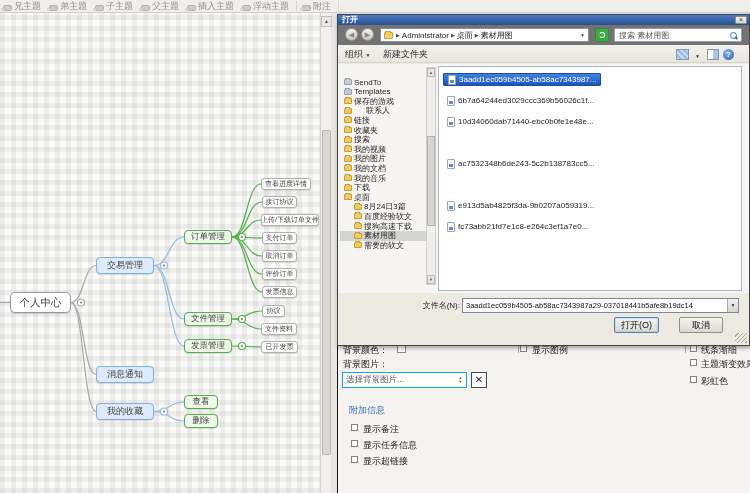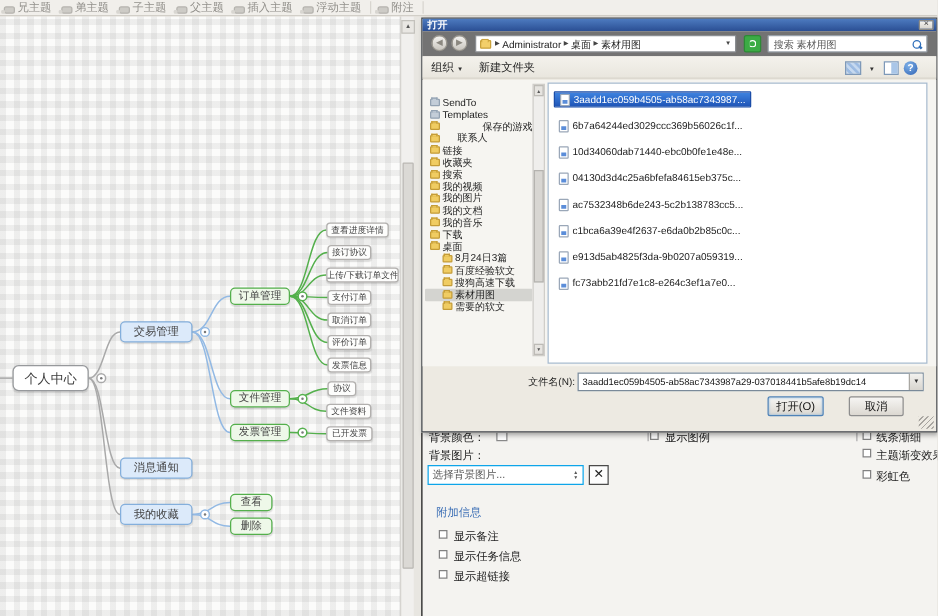--- a/index.html
+++ b/index.html
@@ -338,21 +338,21 @@
   <div class="dlg-content">
     <div id="folder-tree">
         <div class="tree-row" style="top: 13px; padding-left: 4px;">
           <span class="tfold gray"></span>
           <span>SendTo</span>
         </div>
         <div class="tree-row" style="top: 22.6px; padding-left: 4px;">
           <span class="tfold gray"></span>
           <span>Templates</span>
         </div>
-        <div class="tree-row" style="top: 32.2px; padding-left: 4px; gap: 32px;">
+        <div class="tree-row" style="top: 32.2px; padding-left: 4px;">
           <span class="tfold"></span>
           <span>保存的游戏</span>
         </div>
         <div class="tree-row" style="top: 41.8px; padding-left: 4px; gap: 12px;">
           <span class="tfold"></span>
           <span>联系人</span>
         </div>
         <div class="tree-row" style="top: 51.4px; padding-left: 4px;">
           <span class="tfold"></span>
           <span>链接</span>
@@ -421,31 +421,23 @@
           <span>3aadd1ec059b4505-ab58ac7343987...</span>
         </div>
         <div class="file-row" style="top: 27px;">
           <span class="fico"></span>
           <span>6b7a64244ed3029ccc369b56026c1f...</span>
         </div>
         <div class="file-row" style="top: 48px;">
           <span class="fico"></span>
           <span>10d34060dab71440-ebc0b0fe1e48e...</span>
         </div>
-        <div class="file-row" style="top: 69px;">
-          <span class="fico"></span>
-          <span>04130d3d4c25a6bfefa84615eb375c...</span>
-        </div>
         <div class="file-row" style="top: 90px;">
           <span class="fico"></span>
           <span>ac7532348b6de243-5c2b138783cc5...</span>
-        </div>
-        <div class="file-row" style="top: 111px;">
-          <span class="fico"></span>
-          <span>c1bca6a39e4f2637-e6da0b2b85c0c...</span>
         </div>
         <div class="file-row" style="top: 132px;">
           <span class="fico"></span>
           <span>e913d5ab4825f3da-9b0207a059319...</span>
         </div>
         <div class="file-row" style="top: 153px;">
           <span class="fico"></span>
           <span>fc73abb21fd7e1c8-e264c3ef1a7e0...</span>
         </div>
       </div>

